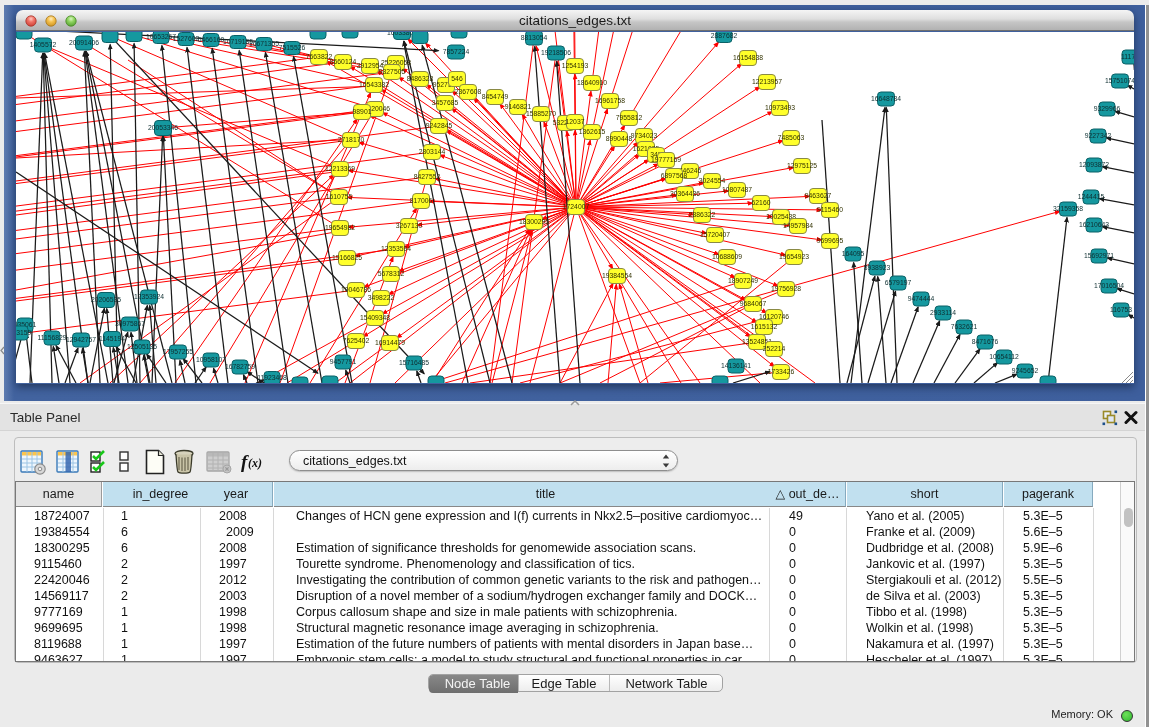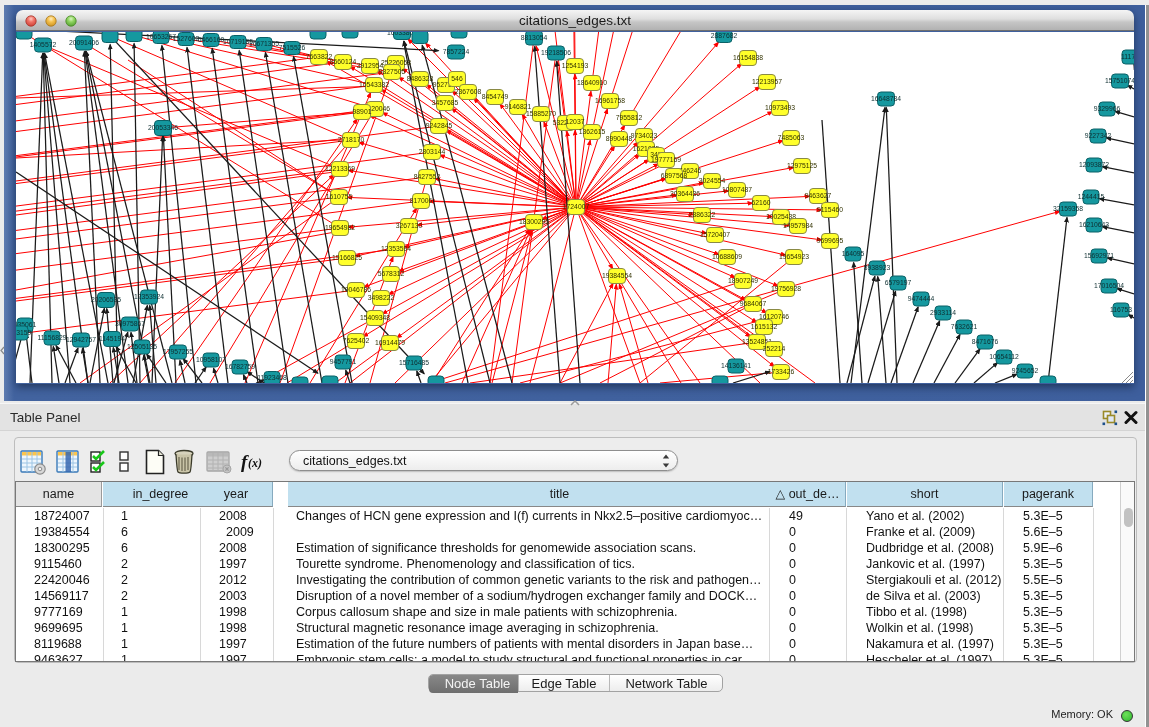--- a/index.html
+++ b/index.html
@@ -656,38 +656,38 @@
  <text x="10" y="19" font-family="Liberation Serif, serif" font-style="italic" font-weight="bold" font-size="12" fill="#111">(x)</text>
 </g>
 </svg>
 <div id="combo">citations_edges.txt<svg style="position:absolute;right:7px;top:3px" width="8" height="14" viewBox="0 0 8 14">
       <path d="M4 0.5L7.2 4.5H0.8Z M4 13.5L7.2 9.5H0.8Z" fill="#3a3a3a"></path>
     </svg></div>
 <div id="tbl">
   <div class="hc" style="left:0px;width:86px;background:#e4e4e4;border-right:1px solid #9a9a9a;">name</div>
   <div class="hc" style="left:87px;width:116px;">in_degree</div>
   <div class="hc" style="left:184px;width:73px;">year</div>
-  <div class="hc" style="left:272px;width:544px;">title</div>
+  <div class="hc" style="left:258px;width:544px;">title</div>
   <div class="hc" style="left:754px;width:76px;">△ out_de…</div>
   <div class="hc" style="left:831px;width:156px;">short</div>
   <div class="hc" style="left:988px;width:89px;border-right:1px solid #86aabf;">pagerank</div>
   <div class="gline" style="left:87px"></div>
   <div class="gline" style="left:184px"></div>
   <div class="gline" style="left:257px"></div>
   <div class="gline" style="left:753px"></div>
   <div class="gline" style="left:830px"></div>
   <div class="gline" style="left:987px"></div>
   <div class="gline" style="left:1077px"></div>
   <div class="trow" style="top:26px">
       <span style="left:18px">18724007</span>
       <span style="left:105px">1</span>
       <span style="left:203px">2008</span>
       <span style="left:280px">Changes of HCN gene expression and I(f) currents in Nkx2.5–positive cardiomyoc…</span>
       <span style="left:773px">49</span>
-      <span style="left:850px">Yano et al. (2002)</span>
+      <span style="left:850px">Yano et al. (2005)</span>
       <span style="left:1007px">5.3E–5</span>
     </div>
 <div class="trow" style="top:42px">
       <span style="left:18px">19384554</span>
       <span style="left:105px">6</span>
       <span style="left:210px">2009</span>
       <span style="left:773px">0</span>
       <span style="left:850px">Franke et al. (2009)</span>
       <span style="left:1007px">5.6E–5</span>
     </div>

